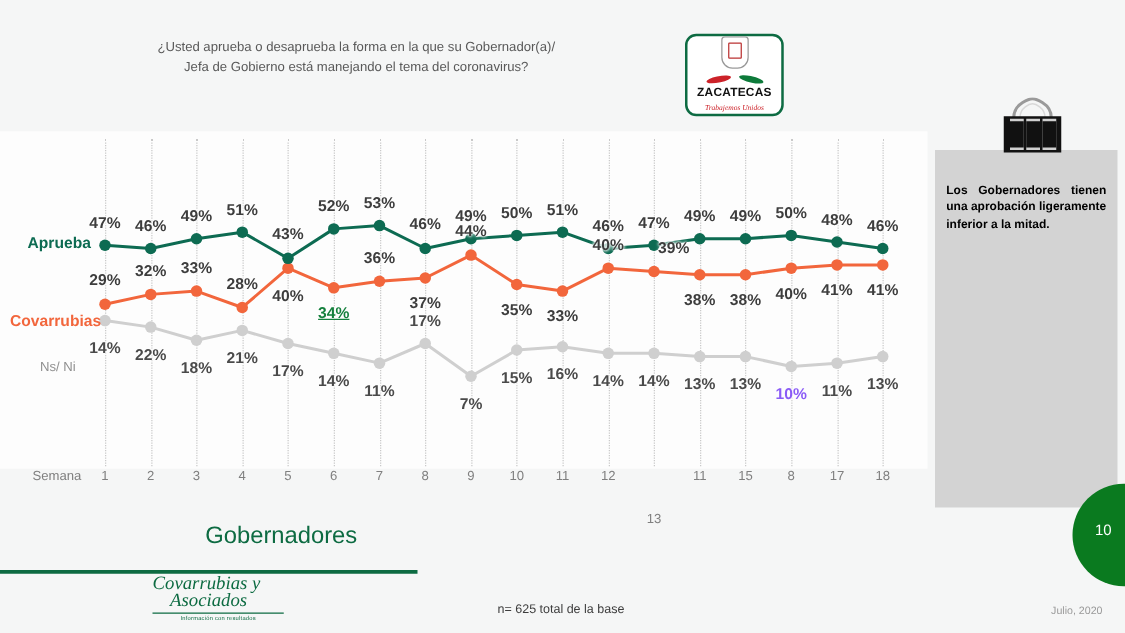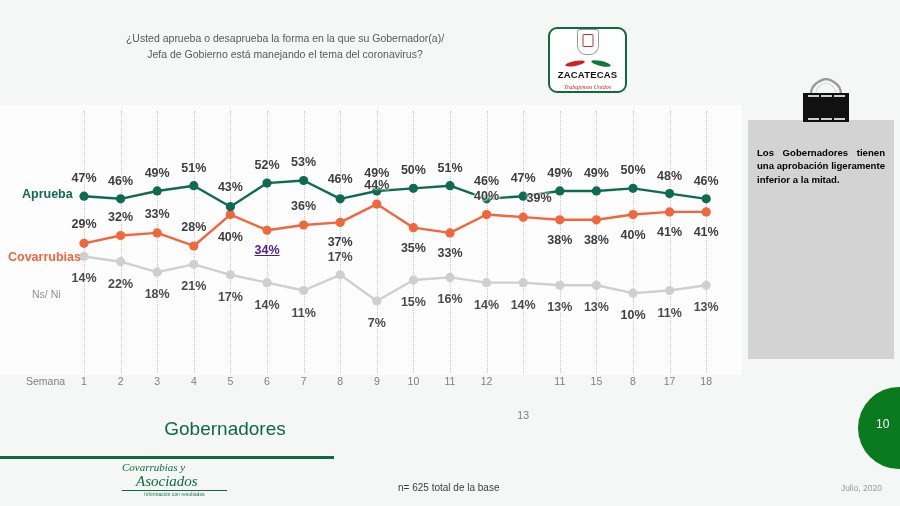--- a/index.html
+++ b/index.html
@@ -68,40 +68,40 @@
   .axis-title{
     position:absolute;left:26px;top:0;font-size:10.5px;color:#7f7f7f;
   }
   .tick{
     position:absolute;top:0;font-size:10.5px;color:#7f7f7f;
     transform:translateX(-50%);
   }
 
   
   .note{
-    position:absolute;left:748px;top:120px;width:146px;height:239px;
+    position:absolute;left:748px;top:120px;width:146px;height:286px;
     background:#d3d3d3;color:#000;
     font-size:9.6px;line-height:13.4px;font-weight:bold;
     text-align:justify;padding:26px 9px 8px 9px;box-sizing:border-box;
   }
   .note p{margin:0 0 9px 0;}
   .clip{position:absolute;left:795px;top:78px;width:62px;height:46px;}
 
   
   .foot-title{
     position:absolute;left:0;top:418px;width:450px;text-align:center;
     font-size:19px;color:#0d6b42;
   }
   .foot-rule{
     position:absolute;left:0;top:456px;width:334px;height:3px;background:#0d6b42;
   }
   .ca-logo{
     position:absolute;left:122px;top:460px;width:105px;height:38px;color:#0d6b42;
   }
-  .ca-1{font-family:"Liberation Serif",serif;font-style:italic;font-size:11px;line-height:14px;}
+  .ca-1{font-family:"Liberation Serif",serif;font-style:italic;font-size:15px;line-height:14px;}
   .ca-2{font-family:"Liberation Serif",serif;font-style:italic;font-size:15px;line-height:14px;padding-left:14px;}
   .ca-rule{width:100%;height:1px;background:#0d6b42;margin-top:2px;}
   .ca-3{font-size:4.6px;letter-spacing:.2px;text-align:center;margin-top:1px;}
   .nbase{position:absolute;left:398px;top:482px;font-size:10px;color:#3d3d3d;}
   .date{position:absolute;right:18px;top:483px;font-size:8.5px;color:#9a9a9a;}
   .pagedot{
     position:absolute;left:858px;top:387px;width:82px;height:82px;border-radius:50%;
     background:#0a7a1f;
   }
   .pagenum{
@@ -225,21 +225,21 @@
         <div class="dlabel" style="left: 559.8px; top: 67.96px; color: rgb(61, 61, 61);">49%</div>
         <div class="dlabel" style="left: 596.4px; top: 67.96px; color: rgb(61, 61, 61);">49%</div>
         <div class="dlabel" style="left: 633px; top: 65.34px; color: rgb(61, 61, 61);">50%</div>
         <div class="dlabel" style="left: 669.6px; top: 70.58px; color: rgb(61, 61, 61);">48%</div>
         <div class="dlabel" style="left: 706.2px; top: 75.82px; color: rgb(61, 61, 61);">46%</div>
         <div class="dlabel" style="left: 84px; top: 119.36px; color: rgb(61, 61, 61);">29%</div>
         <div class="dlabel" style="left: 120.6px; top: 111.5px; color: rgb(61, 61, 61);">32%</div>
         <div class="dlabel" style="left: 157.2px; top: 108.88px; color: rgb(61, 61, 61);">33%</div>
         <div class="dlabel" style="left: 193.8px; top: 121.98px; color: rgb(61, 61, 61);">28%</div>
         <div class="dlabel" style="left: 230.4px; top: 131.54px; color: rgb(61, 61, 61);">40%</div>
-        <div class="dlabel" style="left: 267px; top: 145.26px; color: #4c1d95; text-decoration: underline;">34%</div>
+        <div class="dlabel" style="left: 267px; top: 145.26px; color: #15803d; text-decoration: underline;">34%</div>
         <div class="dlabel" style="left: 303.6px; top: 101.02px; color: rgb(61, 61, 61);">36%</div>
         <div class="dlabel" style="left: 340.2px; top: 137.4px; color: rgb(61, 61, 61);">37%</div>
         <div class="dlabel" style="left: 376.8px; top: 80.06px; color: rgb(61, 61, 61);">44%</div>
         <div class="dlabel" style="left: 413.4px; top: 142.64px; color: rgb(61, 61, 61);">35%</div>
         <div class="dlabel" style="left: 450px; top: 147.88px; color: rgb(61, 61, 61);">33%</div>
         <div class="dlabel" style="left: 486.6px; top: 90.54px; color: rgb(61, 61, 61);">40%</div>
         <div class="dlabel" style="left: 539px; top: 93.16px; color: rgb(61, 61, 61);">39%</div>
         <div class="dlabel" style="left: 559.8px; top: 134.78px; color: rgb(61, 61, 61);">38%</div>
         <div class="dlabel" style="left: 596.4px; top: 134.78px; color: rgb(61, 61, 61);">38%</div>
         <div class="dlabel" style="left: 633px; top: 129.54px; color: rgb(61, 61, 61);">40%</div>
@@ -253,21 +253,21 @@
         <div class="dlabel" style="left: 267px; top: 199.66px; color: rgb(74, 74, 74);">14%</div>
         <div class="dlabel" style="left: 303.6px; top: 207.52px; color: rgb(74, 74, 74);">11%</div>
         <div class="dlabel" style="left: 340.2px; top: 151.8px; color: rgb(74, 74, 74);">17%</div>
         <div class="dlabel" style="left: 376.8px; top: 218px; color: rgb(74, 74, 74);">7%</div>
         <div class="dlabel" style="left: 413.4px; top: 197.04px; color: rgb(74, 74, 74);">15%</div>
         <div class="dlabel" style="left: 450px; top: 194.42px; color: rgb(74, 74, 74);">16%</div>
         <div class="dlabel" style="left: 486.6px; top: 199.66px; color: rgb(74, 74, 74);">14%</div>
         <div class="dlabel" style="left: 523.2px; top: 199.66px; color: rgb(74, 74, 74);">14%</div>
         <div class="dlabel" style="left: 559.8px; top: 202.28px; color: rgb(74, 74, 74);">13%</div>
         <div class="dlabel" style="left: 596.4px; top: 202.28px; color: rgb(74, 74, 74);">13%</div>
-        <div class="dlabel" style="left: 633px; top: 210.14px; color: #404040;">10%</div>
+        <div class="dlabel" style="left: 633px; top: 210.14px; color: #8b5cf6;">10%</div>
         <div class="dlabel" style="left: 669.6px; top: 207.52px; color: rgb(74, 74, 74);">11%</div>
         <div class="dlabel" style="left: 706.2px; top: 202.28px; color: rgb(74, 74, 74);">13%</div>
         <div class="slabel " style="left: 22px; top: 89.2px; color: rgb(13, 107, 82);">Aprueba</div>
         <div class="slabel " style="left: 8px; top: 152.36px; color: rgb(242, 102, 60);">Covarrubias</div>
         <div class="slabel ns" style="left: 32px; top: 189.46px; color: rgb(143, 143, 143);">Ns/ Ni</div>
       </div>
   </div>
   <div class="axis" id="axis">
     <div class="axis-title">Semana</div>
   <div class="tick" style="left: 84px;">1</div>

